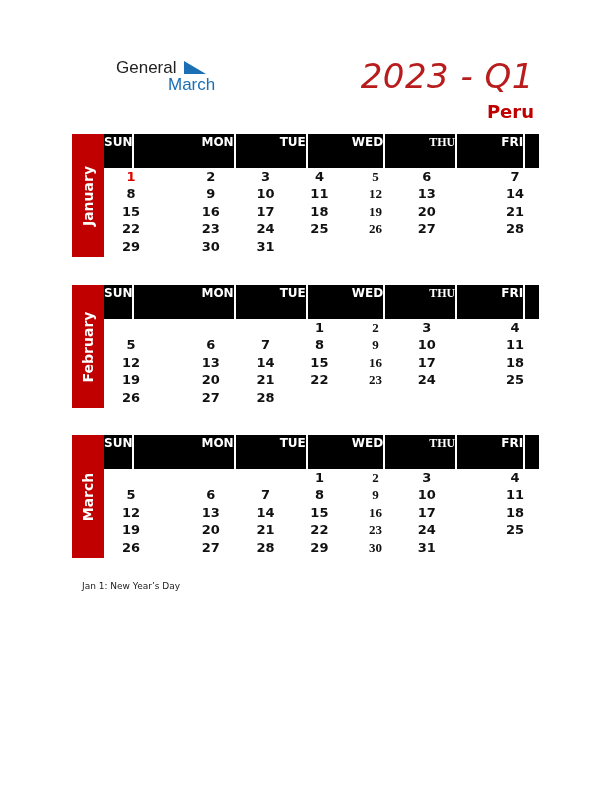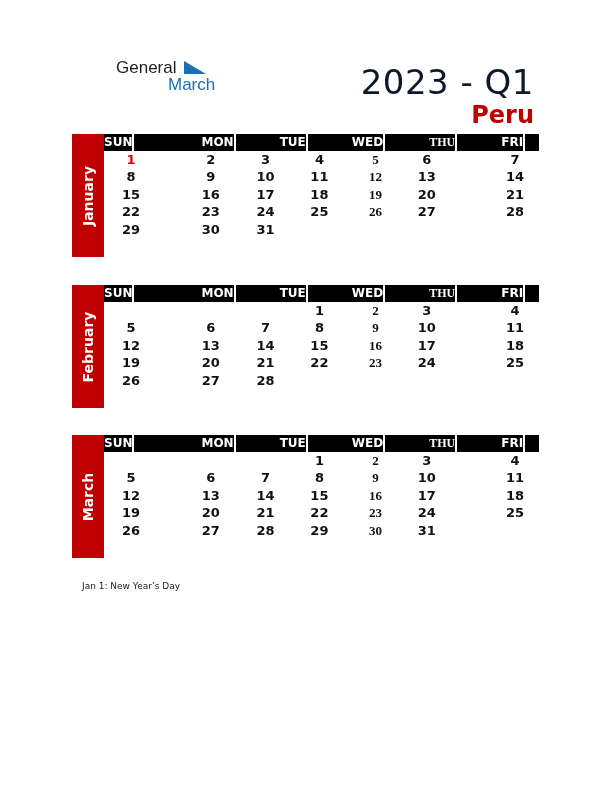--- a/index.html
+++ b/index.html
@@ -1,27 +1,27 @@
 <!DOCTYPE html>
 <html><head>
 <meta charset="utf-8">
 <style>
   html, body { margin:0; padding:0; }
   body { width:612px; height:792px; background:#ffffff; position:relative; overflow:hidden; font-family:"DejaVu Sans", sans-serif; }
   .logo { position:absolute; left:73px; top:58px; width:100px; height:40px;margin-left:43px; }
   .logo .general { position:absolute; left:0; top:0; font-family:"Liberation Sans", sans-serif; font-size:17px; color:#222; }
   .logo .blue { position:absolute; left:52px; top:17px; font-family:"Liberation Sans", sans-serif; font-size:17px; color:#1a6fb5; }
   .logo .tri { position:absolute; left:68px; top:3px; width:0; height:0; border-left:22px solid #1a6fb5; border-top:13px solid transparent; }
-  .title { position:absolute; right:78px; top:62px; font-family:"DejaVu Sans", sans-serif; font-size:34px; color:#0f172a; font-weight:normal; letter-spacing:0.5px; }
-  .country { position:absolute; right:78px; top:101px; font-size:24px; font-weight:bold; color:#c00000; }
+  .title { position:absolute; right:78px; top:56px; font-family:"DejaVu Sans", sans-serif; font-size:34px; color:#b91c1c; font-weight:normal; letter-spacing:0.5px;font-style:italic; }
+  .country { position:absolute; right:78px; top:101px; font-size:18px; font-weight:bold; color:#c00000; }
   .month { position:absolute; left:72px; width:467px; }
   .month-label { position:absolute; left:0; top:0; width:32px; height:123px; background:#c00000; }
   .month-label span { position:absolute; left:50%; top:50%; transform:translate(-50%,-50%) rotate(-90deg); color:#fff; font-weight:bold; font-size:14px; white-space:nowrap; }
   .grid { position:absolute; left:32px; top:0; width:435px; }
-  .head { display:flex; height:17px; background:#000;gap:44px; }
+  .head { display:flex; height:34px; background:#000;gap:44px; }
   .head div { color:#fff; font-weight:bold; font-size:12px; text-align:center; line-height:17px; border-right:2px solid #fff; box-sizing:border-box; }
   .head div:last-child { border-right:none; }
   .row { display:flex; height:17.4px; }
   .row div { text-align:center; font-weight:bold; font-size:13px; color:#111; line-height:18px; }
   .c0 { width:63px; } .c1 { width:70px;margin-left:23px; } .c2 { width:58px; } .c3 { width:68px; } .c4 { width:63px;font-family:Liberation Serif, serif; } .c5 { width:57px; } .c6 { width:56px;padding-left:40px; }
   .holiday { color:#e00000 !important; }
   .note { position:absolute; left:82px; top:581px; font-size:9px; color:#222; }
 </style>
 </head>
 <body>

